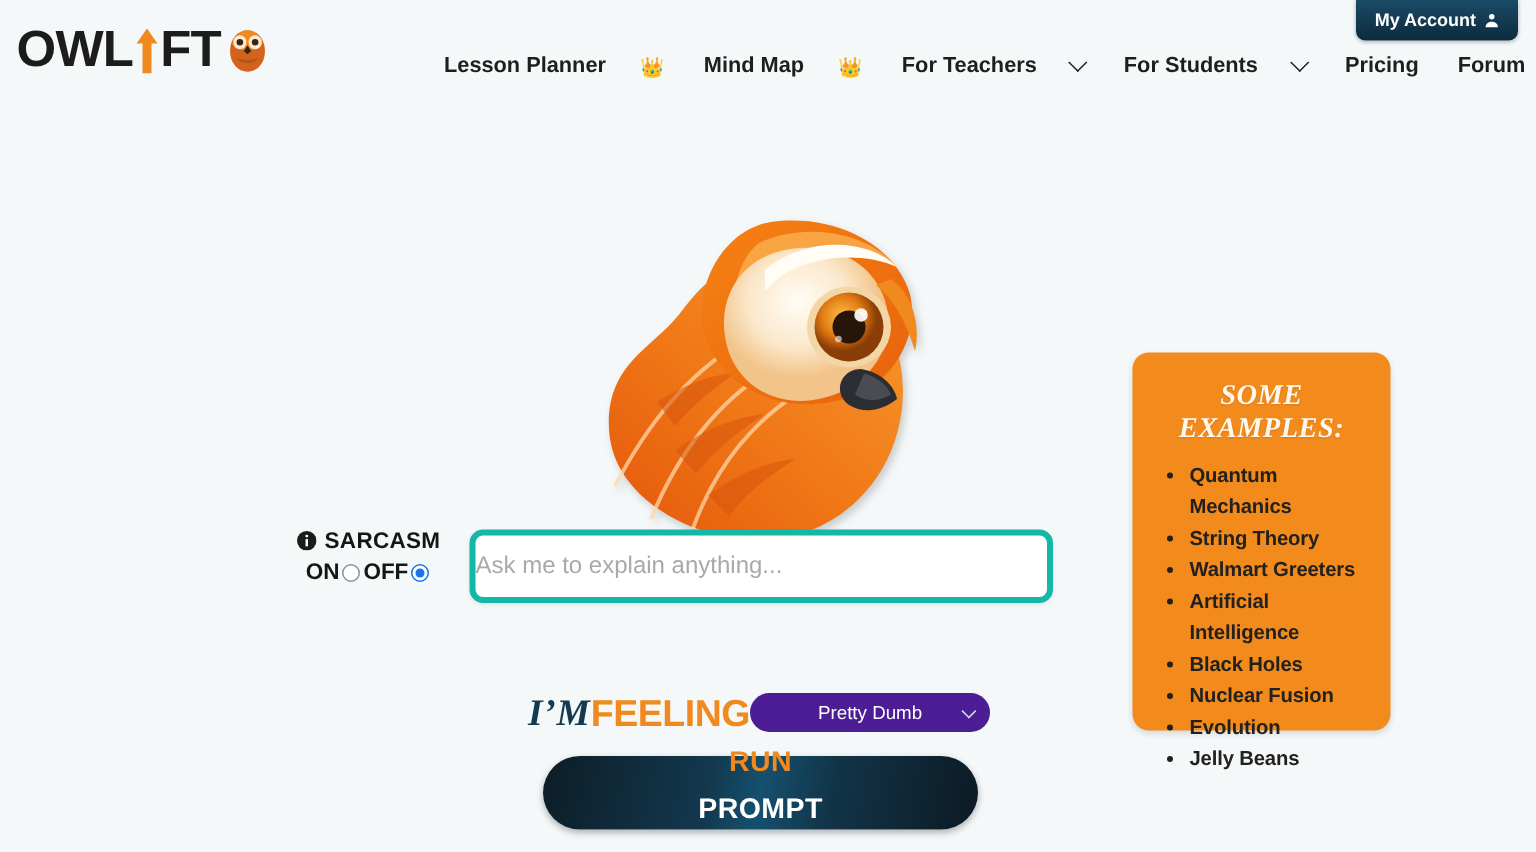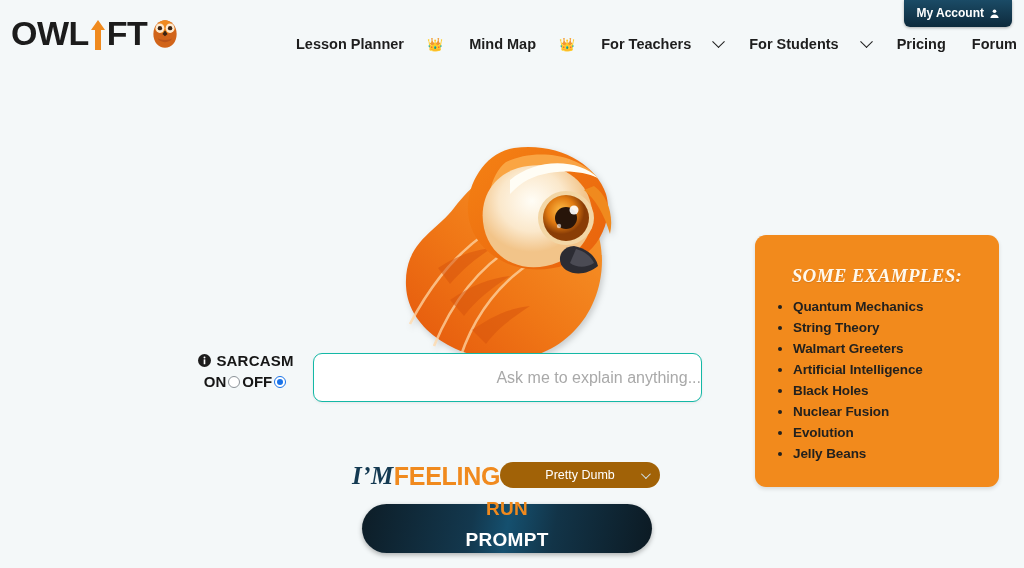--- a/index.html
+++ b/index.html
@@ -80,36 +80,36 @@
   .radio { width: 12px; height: 12px; border-radius: 50%;
            border: 1.6px solid #8b9298; background: #fff; margin: 0 2px; display: inline-block; }
   .radio.on { border-color: #1a73e8; background: #fff; position: relative; }
   .radio.on::after { content: ""; position: absolute; left: 2px; top: 2px;
                      width: 6px; height: 6px; border-radius: 50%; background: #1a73e8; }
 
   
   .prompt-input {
     position: absolute; left: 313px; top: 353px;
     width: 389px; height: 49px;
-    background: #fff; border: 1px solid #14b8a6; border-radius: 9px;
+    background: #fff; border: 4px solid #14b8a6; border-radius: 9px;
     box-shadow: 0 1px 3px rgba(0,0,0,.07);
-    font-size: 16px; color: #3a3a3a; text-align: right;
+    font-size: 16px; color: #3a3a3a; text-align: left;
     font-family: "Liberation Sans", sans-serif;
     outline: none;
   }
   .prompt-input::placeholder { color: #a9a9a9; }
 
   
   .feeling-row { position: absolute; left: 352px; top: 462px;
                  display: flex; align-items: flex-start; }
   .feeling-im { font-family: "Liberation Serif", serif; font-style: italic;
                 font-weight: bold; font-size: 25px; color: #143a52; letter-spacing: .5px; }
   .feeling-word { font-size: 25px; font-weight: bold; color: #f08a1e; letter-spacing: -.3px; }
   .feeling-select {
-    width: 160px; height: 26px; background: #a16207; color: #fff;
+    width: 160px; height: 26px; background: #4c1d95; color: #fff;
     border: none; border-radius: 13px; font-size: 12.5px;
     font-family: "Liberation Sans", sans-serif; padding: 0 12px; cursor: pointer;
     display: flex; align-items: center; justify-content: center; position: relative;
   }
   .feeling-select .dchev2 { position: absolute; right: 12px; width: 7px; height: 7px;
     border-right: 1.6px solid #cfe0ea; border-bottom: 1.6px solid #cfe0ea;
     transform: rotate(45deg) translateY(-2px); }
 
   
   .run-btn {
@@ -121,24 +121,24 @@
     cursor: pointer;
     flex-direction: column;
   }
   .run-run { color: #f08a1e; font-size: 19px; font-weight: bold; letter-spacing: .3px; }
   .run-prompt { color: #ffffff; font-size: 19px; font-weight: bold; letter-spacing: .3px; }
   .run-arrow { margin-left: 14px; width: 13px; height: 17px; }
 
   
   .examples {
     position: absolute; left: 755px; top: 235px;
-    width: 244px; height: 252px;
+    width: 172px; height: 252px;
     background: #f28a1c; border-radius: 11px;
     box-shadow: 0 2px 4px rgba(0,0,0,.12);
-    padding: 30px 16px 0 16px;
+    padding: 18px 16px 0 16px;
   }
   .examples-title {
     font-family: "Liberation Serif", serif; font-style: italic; font-weight: bold;
     font-size: 19px; color: #fff8ec; text-align: center;
     letter-spacing: .3px; text-shadow: 0 1px 1px rgba(0,0,0,.12);
   }
   .examples ul { margin: 9px 0 0 22px; }
   .examples li { font-size: 13.5px; font-weight: bold; color: #23211e;
                  line-height: 21px; letter-spacing: -.1px; }
 </style>

